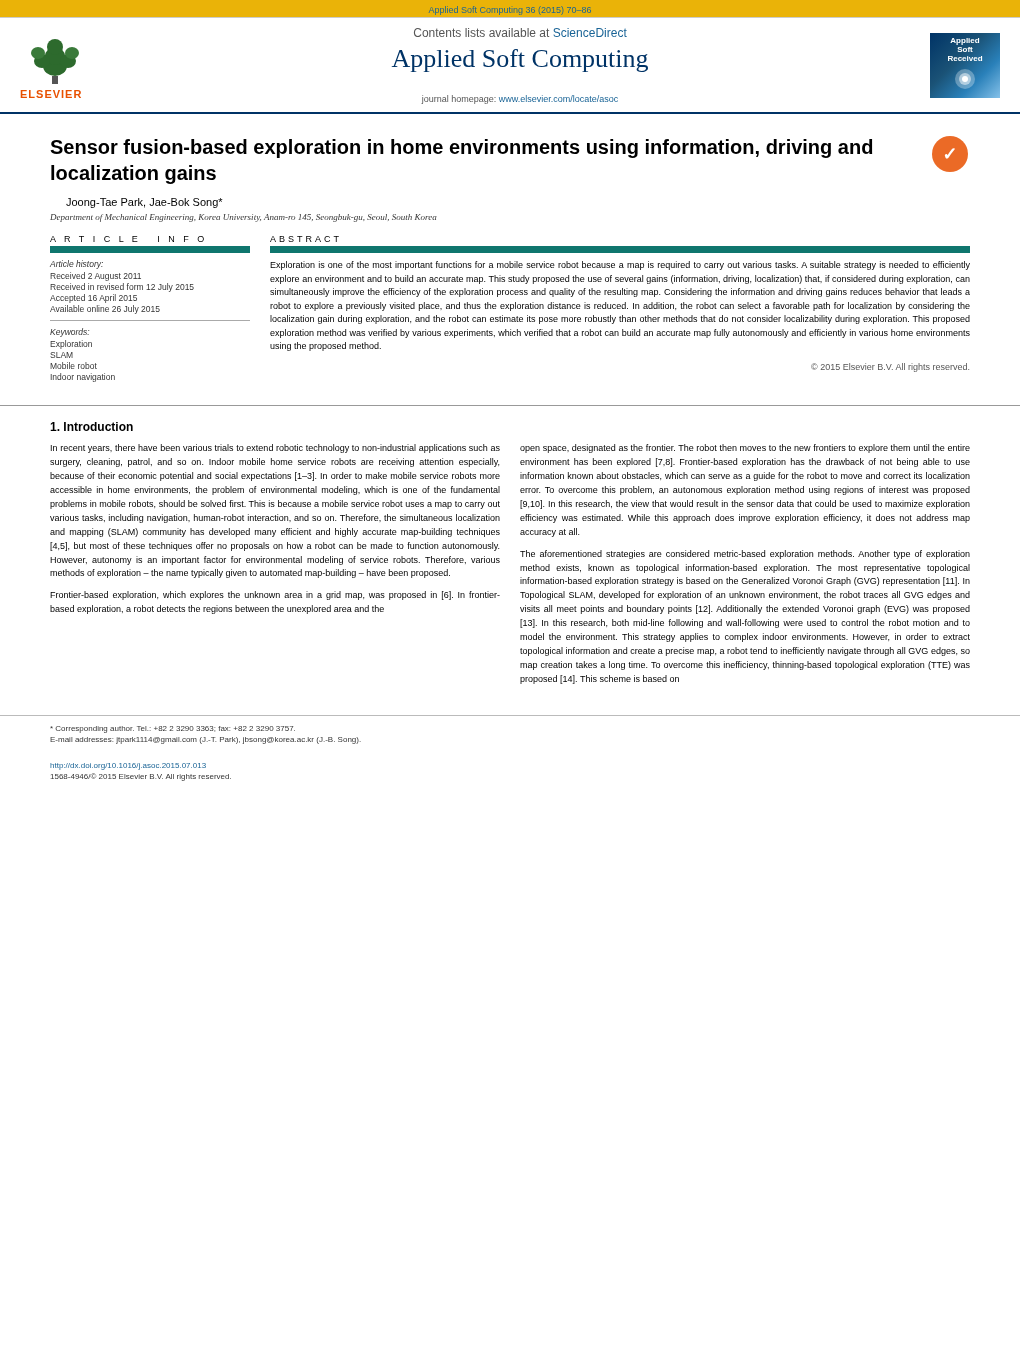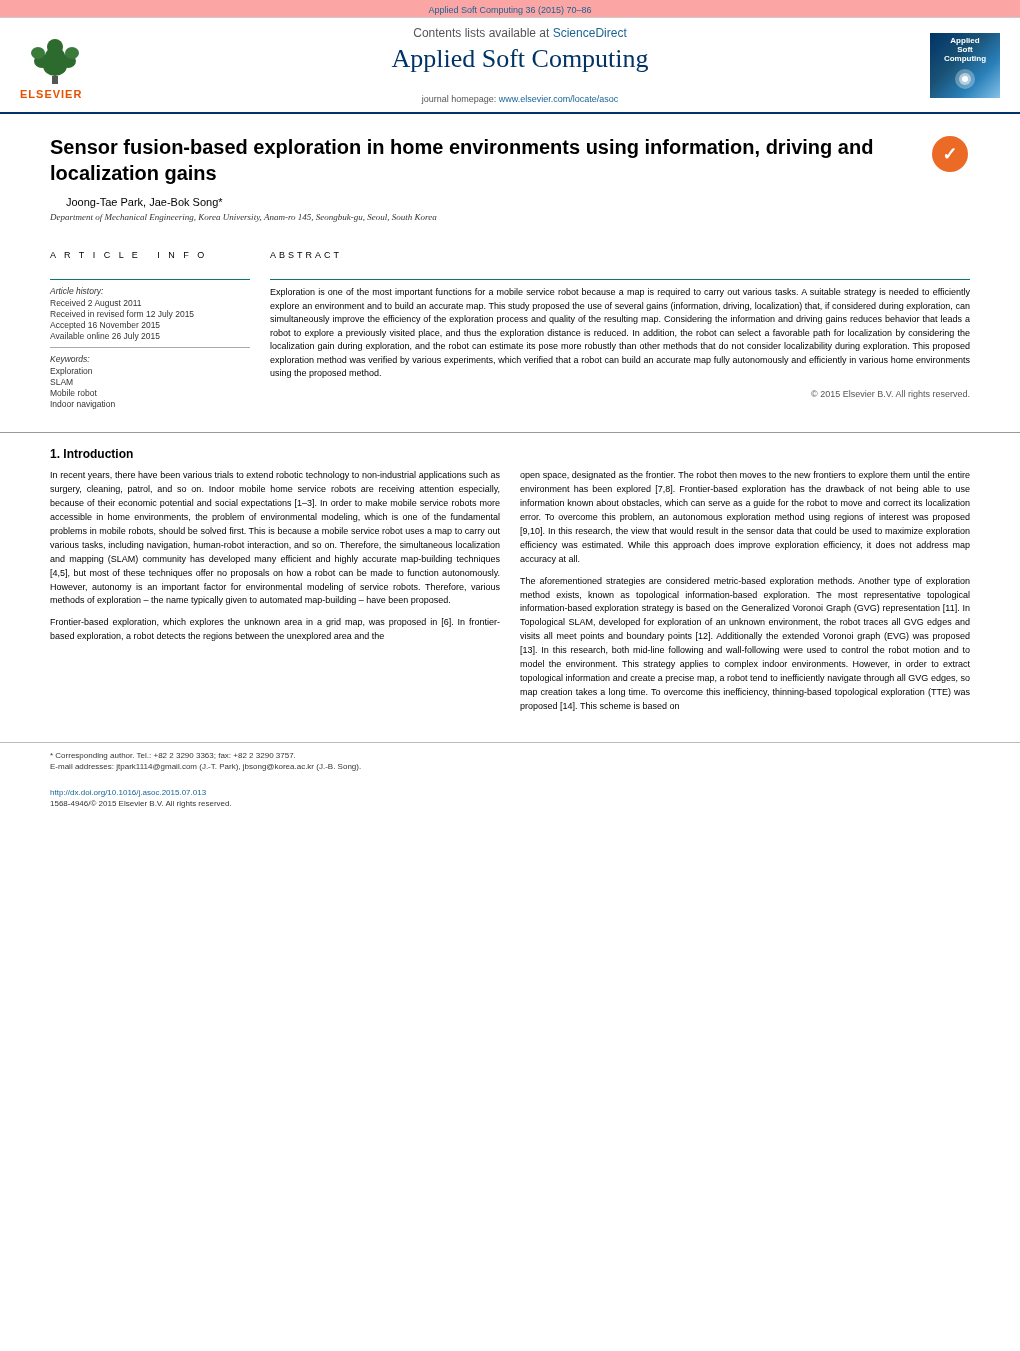--- a/index.html
+++ b/index.html
@@ -7,21 +7,21 @@
       background: #fff;
       font-family: 'Times New Roman', Times, serif;
       font-size: 10px;
       color: #000;
       width: 1020px;
       min-height: 1351px;
     }
 
     
     .top-bar {
-      background: #fca5a5;
+      background: #eab308;
       text-align: center;
       padding: 4px 0 2px;
       border-bottom: 1px solid #ccc;
     }
 
     
     .journal-header {
       display: flex;
       align-items: center;
       justify-content: space-between;
@@ -143,25 +143,24 @@
     }
     .abstract-col {
       flex: 1;
     }
 
     .section-label {
       font-size: 9px;
       letter-spacing: 3px;
       font-family: Arial, sans-serif;
       color: #000;
-      border-bottom: 1px solid #0f766e;
-      padding-bottom: 19px;
+      border-bottom: 7px solid #0f766e;
+      padding-bottom: 2px;
       margin-bottom: 6px;
       text-transform: uppercase;
-      margin-top: 16px;
     }
 
     .info-subtitle {
       font-size: 8.5px;
       font-style: italic;
       font-family: Arial, sans-serif;
       color: #333;
       margin-bottom: 2px;
     }
     .info-line {
@@ -285,21 +284,21 @@
     <div class="journal-title-main">Applied Soft Computing</div>
     <div class="homepage-line">
       <span>journal homepage:</span>
       <a href="#">www.elsevier.com/locate/asoc</a>
     </div>
   </div>
 
   <div class="journal-logo-box">
     <div>Applied</div>
     <div>Soft</div>
-    <div>Computing</div>
+    <div>Received</div>
     <div style="margin-top:4px;">
       <svg width="35" height="25" viewBox="0 0 35 25">
         <circle cx="17" cy="12" r="10" fill="rgba(255,255,255,0.3)"></circle>
         <circle cx="17" cy="12" r="6" fill="rgba(255,255,255,0.5)"></circle>
         <circle cx="17" cy="12" r="3" fill="white"></circle>
       </svg>
     </div>
   </div>
 </div>
 
@@ -319,21 +318,21 @@
   </div>
   <div class="affiliation-line">Department of Mechanical Engineering, Korea University, Anam-ro 145, Seongbuk-gu, Seoul, South Korea</div>
 
   <div class="two-col">
 
     <div class="article-info-col">
       <div class="section-label">A R T I C L E &nbsp; I N F O</div>
       <div class="info-subtitle">Article history:</div>
       <div class="info-line">Received 2 August 2011</div>
       <div class="info-line">Received in revised form 12 July 2015</div>
-      <div class="info-line">Accepted 16 November 2015</div>
+      <div class="info-line">Accepted 16 April 2015</div>
       <div class="info-line">Available online 26 July 2015</div>
       <hr class="info-divider">
       <div class="info-subtitle">Keywords:</div>
       <div class="info-line">Exploration</div>
       <div class="info-line">SLAM</div>
       <div class="info-line">Mobile robot</div>
       <div class="info-line">Indoor navigation</div>
     </div>
 
     <div class="abstract-col">

